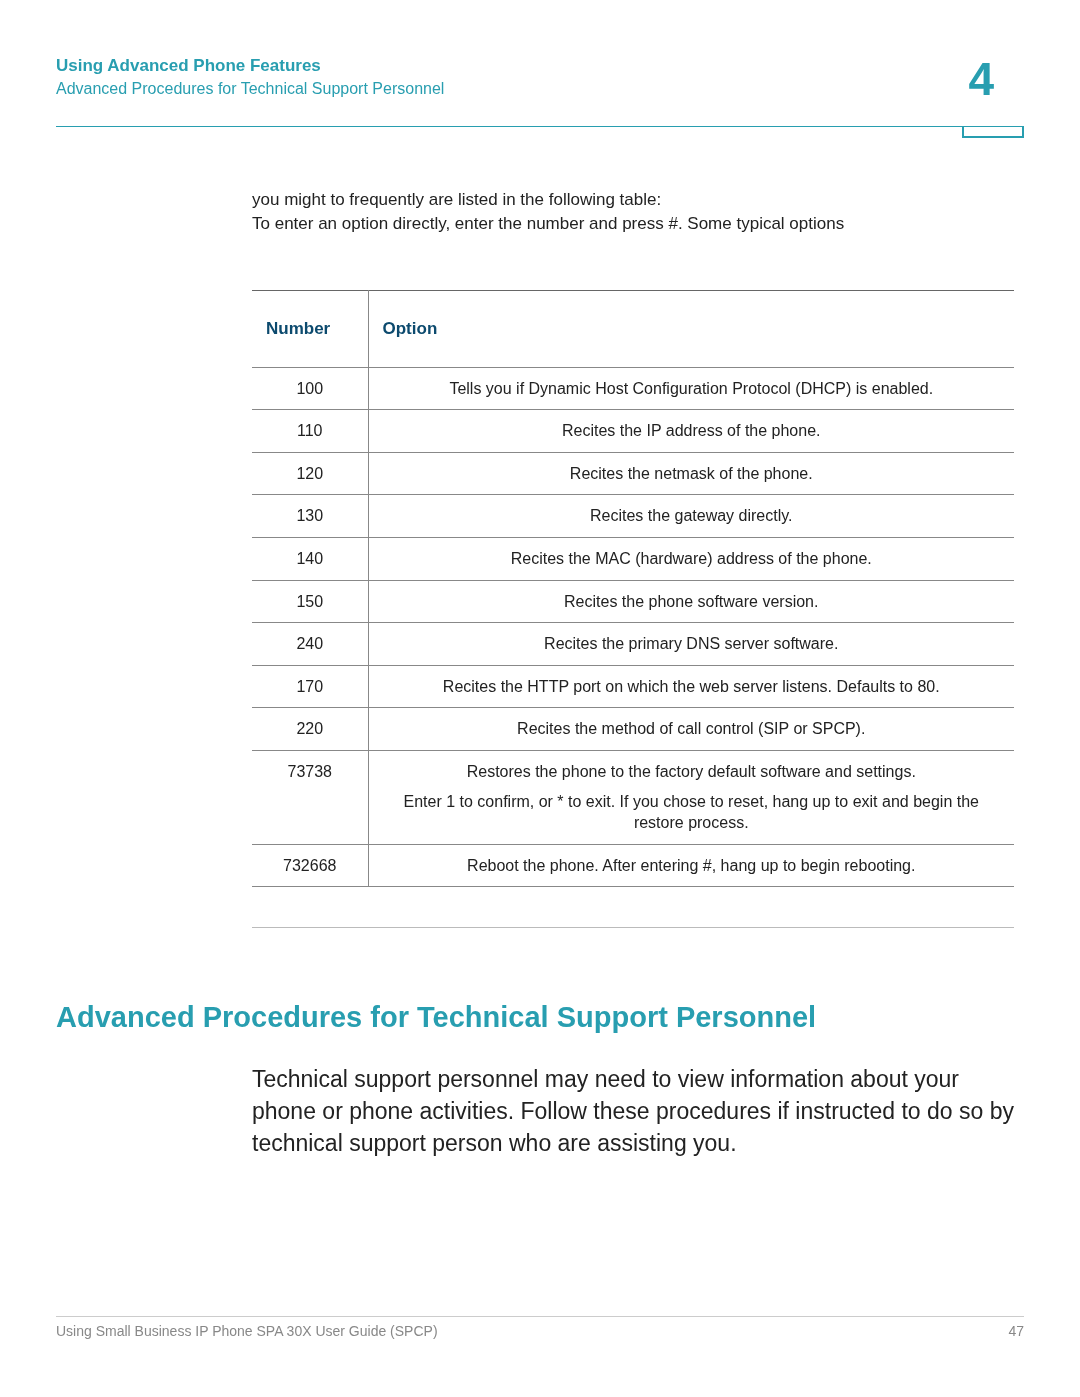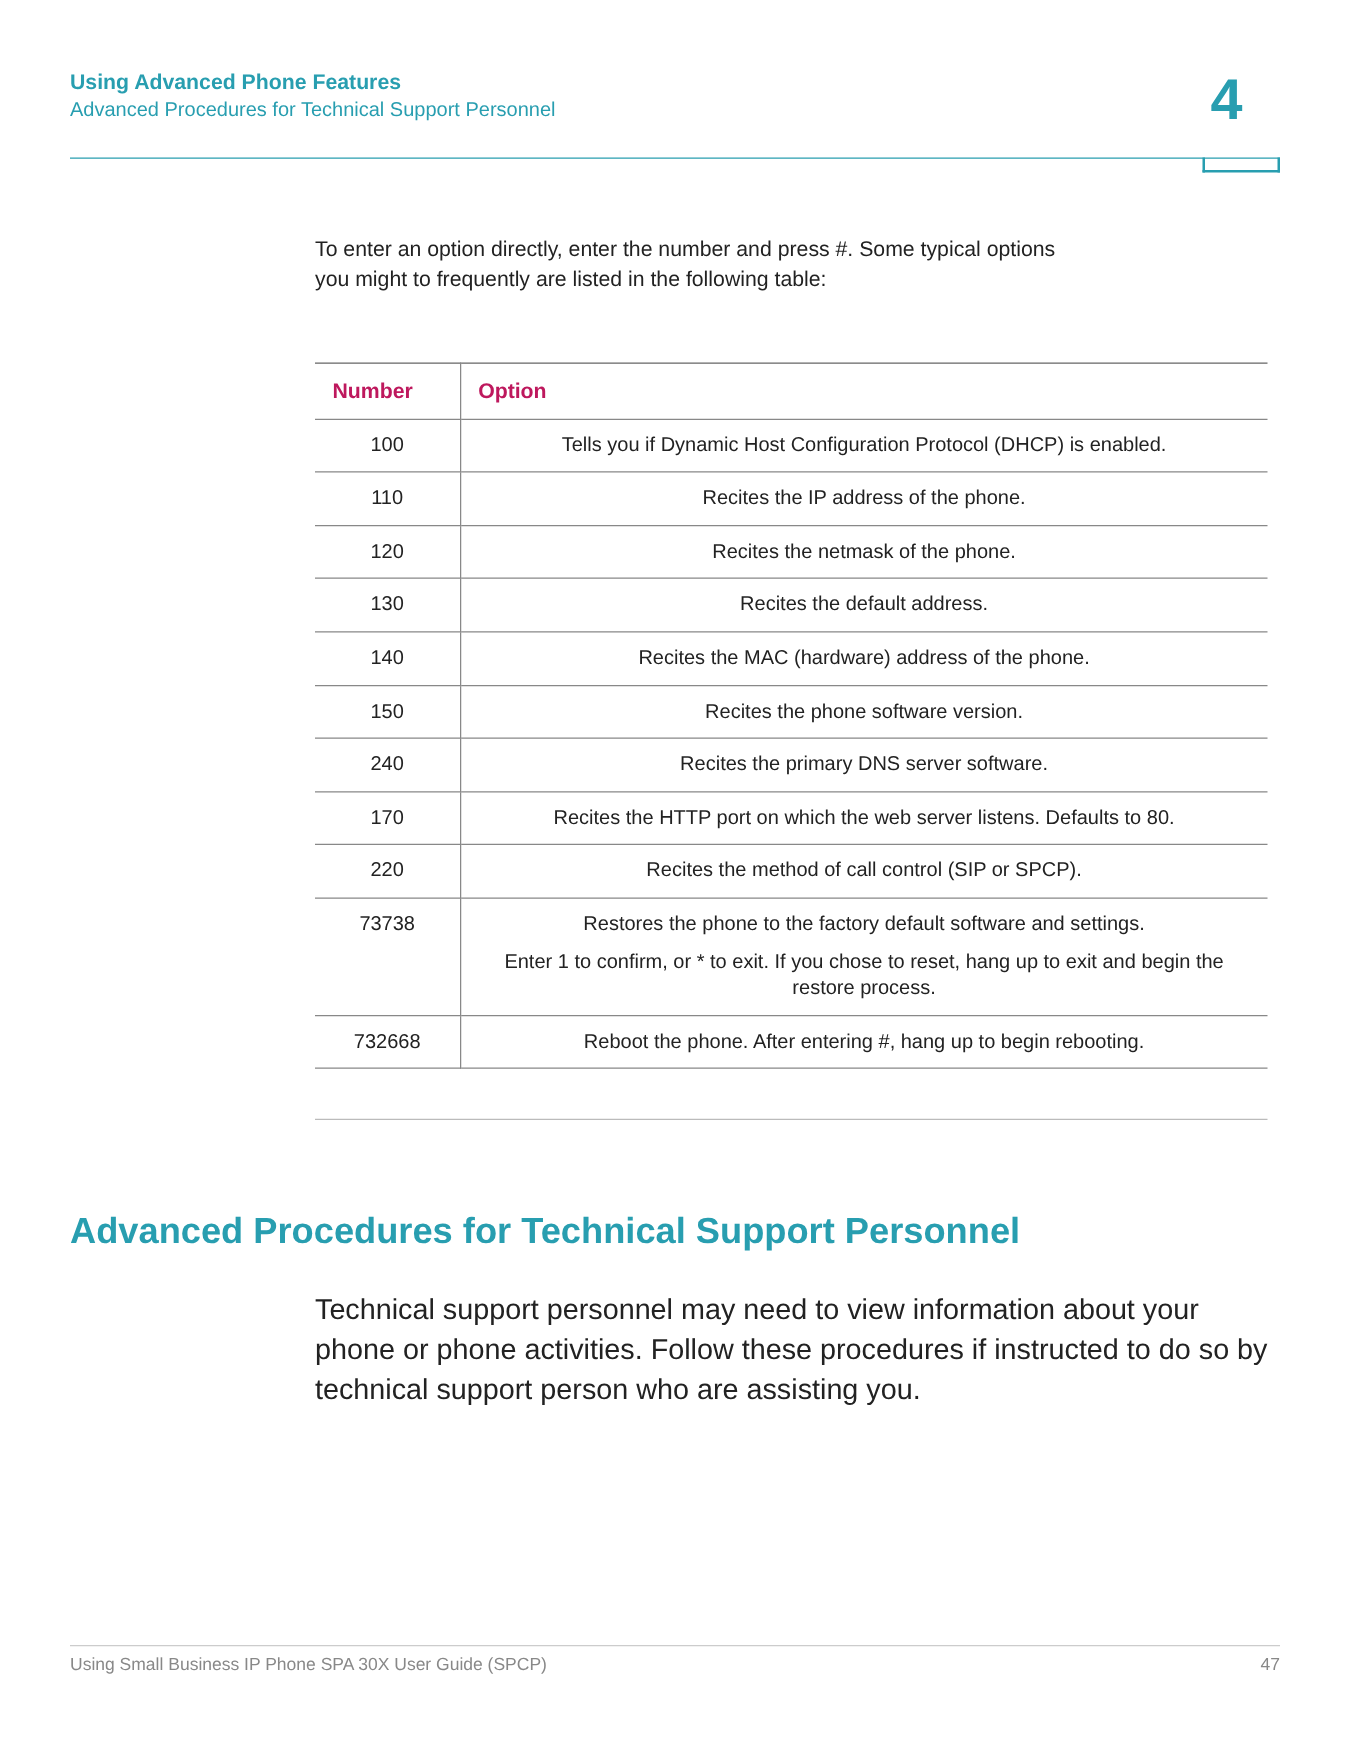--- a/index.html
+++ b/index.html
@@ -73,23 +73,23 @@
       color: #222;
     }
     .options-table {
       width: 100%;
       border-collapse: collapse;
       margin-top: 54px;
       font-size: 16px;
     }
     .options-table thead th {
       text-align: left;
-      color: #be185d;
-      font-weight: bold;
-      padding: 12px 14px;
+      color: #0c4a6e;
+      font-weight: bold;
+      padding: 28px 14px;
       border-top: 1px solid #666;
       border-bottom: 1px solid #888;
       font-size: 17px;
     }
     .options-table thead th:first-child {
       border-right: 1px solid #888;
       width: 116px;
     }
     .options-table tbody td {
       padding: 10px 14px;
@@ -155,22 +155,22 @@
     <div class="header-subtitle">Advanced Procedures for Technical Support Personnel</div>
     <div class="chapter-number">4</div>
   </div>
 
   <div class="chapter-rule-wrap">
     <div class="chapter-rule"></div>
     <div class="tab-line"></div>
   </div>
 
   <div class="content">
+    <p class="intro-text">you might to frequently are listed in the following table:</p>
     <p class="intro-text">To enter an option directly, enter the number and press #. Some typical options</p>
-    <p class="intro-text">you might to frequently are listed in the following table:</p>
 
     <table class="options-table">
       <thead>
         <tr>
           <th>Number</th>
           <th>Option</th>
         </tr>
       </thead>
       <tbody>
         <tr>
@@ -180,21 +180,21 @@
         <tr>
           <td>110</td>
           <td>Recites the IP address of the phone.</td>
         </tr>
         <tr>
           <td>120</td>
           <td>Recites the netmask of the phone.</td>
         </tr>
         <tr>
           <td>130</td>
-          <td>Recites the default address.</td>
+          <td>Recites the gateway directly.</td>
         </tr>
         <tr>
           <td>140</td>
           <td>Recites the MAC (hardware) address of the phone.</td>
         </tr>
         <tr>
           <td>150</td>
           <td>Recites the phone software version.</td>
         </tr>
         <tr>

